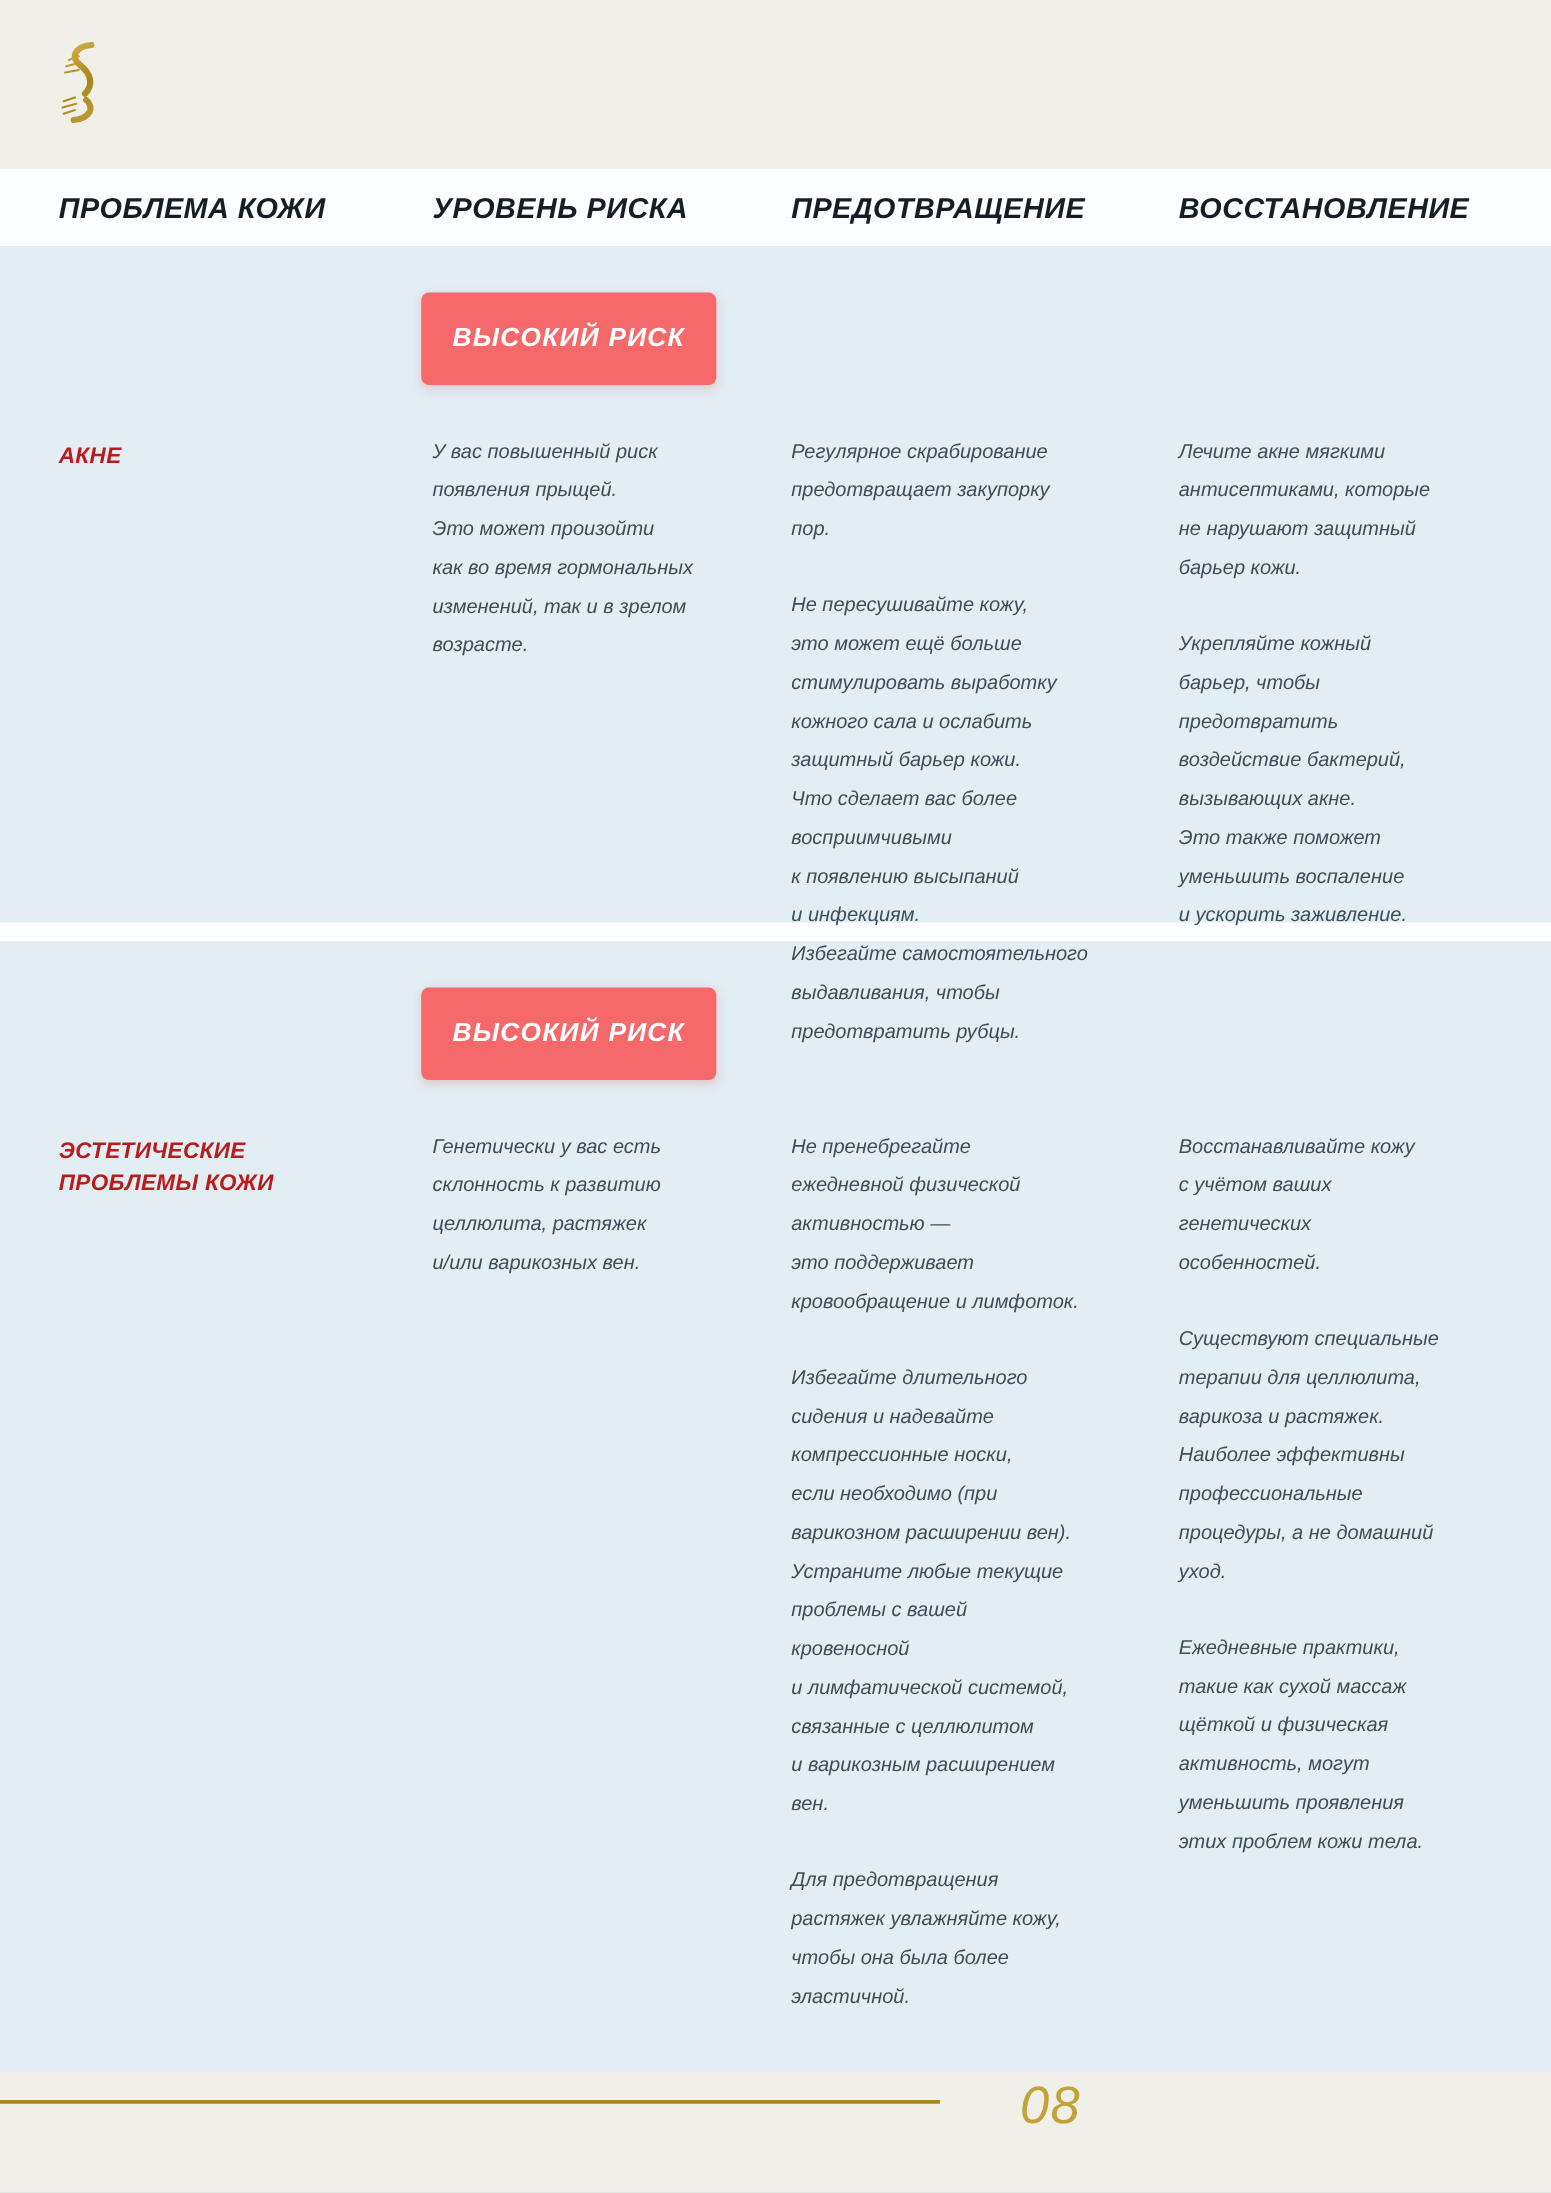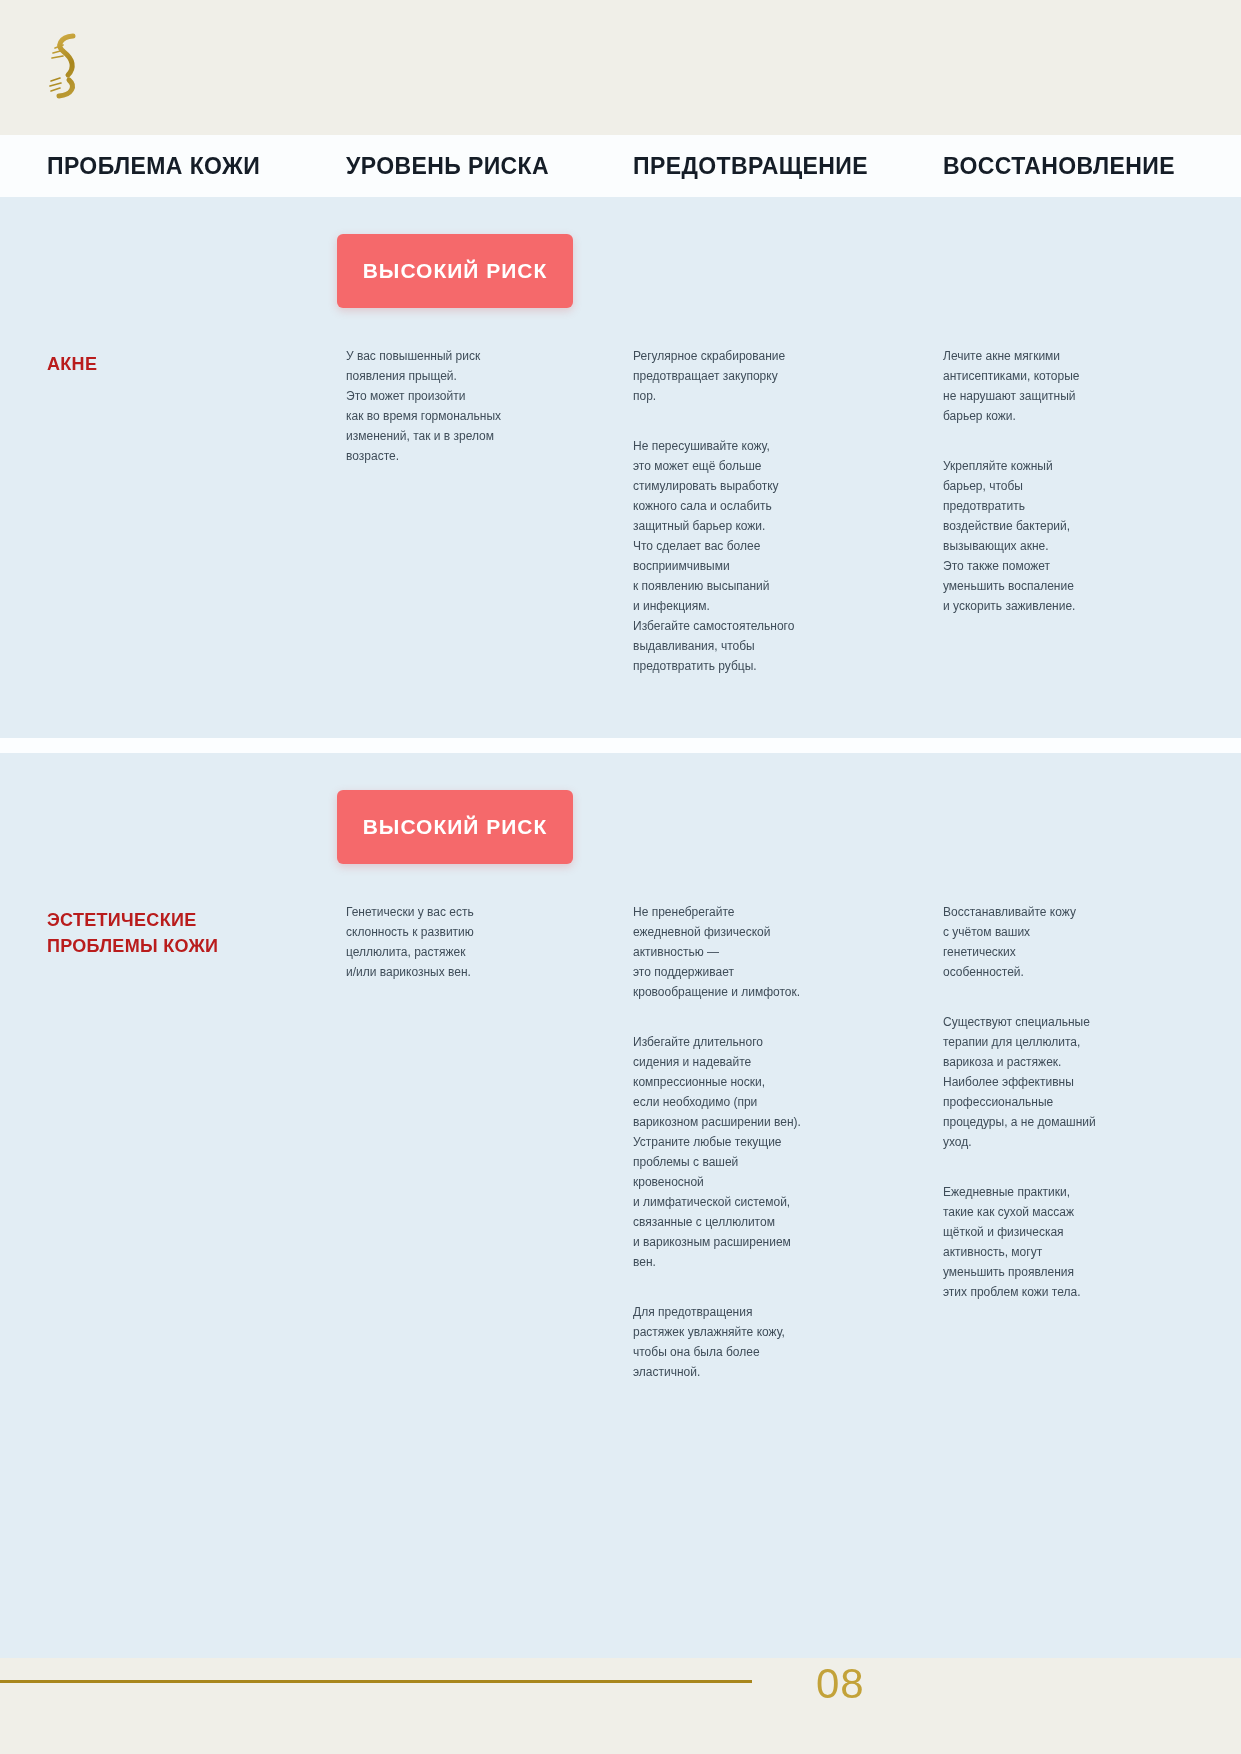--- a/index.html
+++ b/index.html
@@ -7,20 +7,21 @@
     font-family:"Liberation Sans","DejaVu Sans",sans-serif;
     background:#d8d8d4;
   }
   .page{
     position:relative;
     width:1241px;
     height:1754px;
     margin:0 auto;
     background:#f0efe8;
     overflow:hidden;
+    font-style:italic;
   }
 
   
   .top-band{height:135px;position:relative;}
   .logo{position:absolute;left:48px;top:33px;}
 
   
   .col-head-row{
     height:62px;
     background:#fbfdfe;
@@ -70,22 +71,22 @@
   .row-grid{
     display:grid;
     grid-template-columns:299px 287px 310px 296px;
     padding-left:47px;
     box-sizing:border-box;
     margin-top:38px;
     align-items:start;
   }
   .cell{
     color:#3f4d59;
-    font-size:12px;
-    line-height:20px;
+    font-size:16px;
+    line-height:31px;
     padding-right:28px;
     box-sizing:border-box;
   }
   .cell .para{
     margin:0;
     white-space:pre-line;
   }
   .cell .para + .para{margin-top:30px;}
   .problem{
     font-size:18px;

